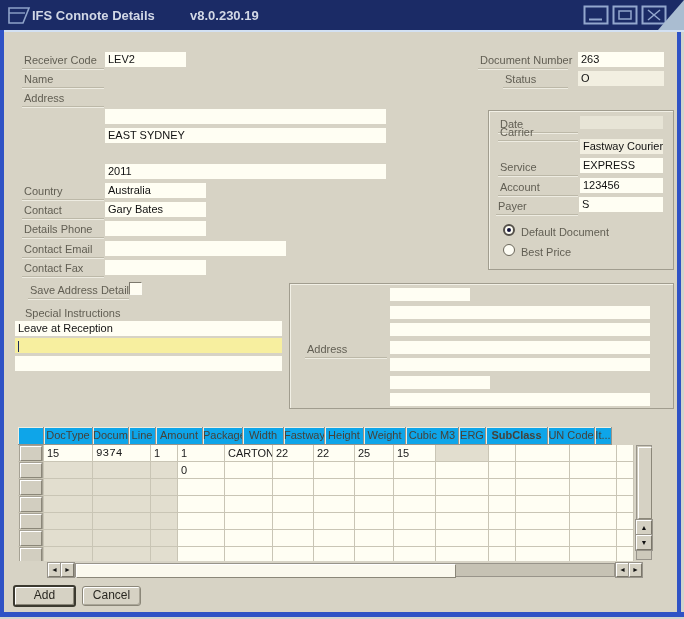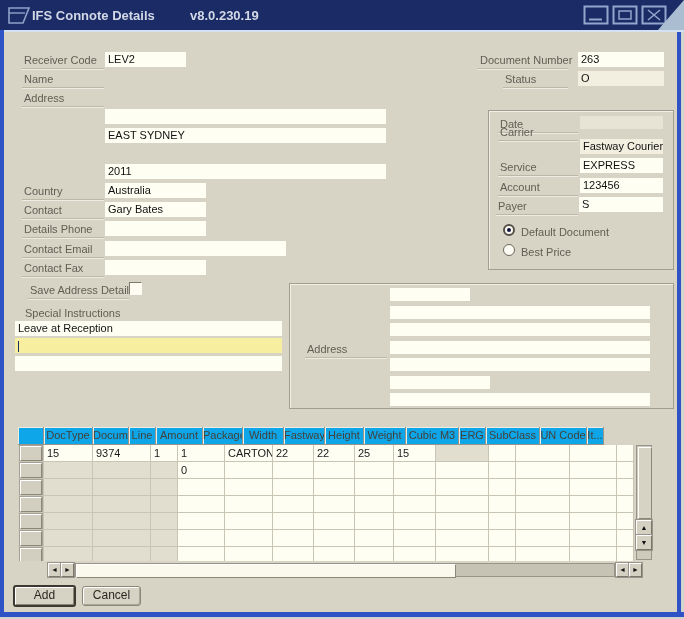--- a/index.html
+++ b/index.html
@@ -187,31 +187,31 @@
         <div class="ghc" style="width: 36px;">Document</div>
         <div class="ghc" style="width: 27px;">Line</div>
         <div class="ghc" style="width: 47px;">Amount</div>
         <div class="ghc" style="width: 40px;">Package</div>
         <div class="ghc" style="width: 41px;">Width</div>
         <div class="ghc" style="width: 41px;">Fastway</div>
         <div class="ghc" style="width: 39px;">Height</div>
         <div class="ghc" style="width: 42px;">Weight</div>
         <div class="ghc" style="width: 53px;">Cubic M3</div>
         <div class="ghc" style="width: 27px;">ERG</div>
-        <div class="ghc" style="width: 54px;">SubClass</div>
+        <div class="ghc" style="width: 62px; font-weight: bold;">SubClass</div>
         <div class="ghc" style="width: 47px;">UN Code</div>
         <div class="ghc" style="width: 17px;">It...</div>
       </div>
     <div class="g-body">
         <div class="g-row">
           <div class="gc sel" style="width: 26px;">
             <div class="row-btn"></div>
           </div>
           <div class="gc" style="width: 49px;">15</div>
-          <div class="gc" style="width: 58px;">9374</div>
+          <div class="gc" style="width: 58px; font-family: Liberation Mono, monospace;">9374</div>
           <div class="gc" style="width: 27px;">1</div>
           <div class="gc" style="width: 47px;">1</div>
           <div class="gc" style="width: 48px;">CARTON</div>
           <div class="gc" style="width: 41px;">22</div>
           <div class="gc" style="width: 41px;">22</div>
           <div class="gc" style="width: 39px;">25</div>
           <div class="gc" style="width: 42px;">15</div>
           <div class="gc ro" style="width: 53px;"></div>
           <div class="gc" style="width: 27px;"></div>
           <div class="gc" style="width: 54px;"></div>

